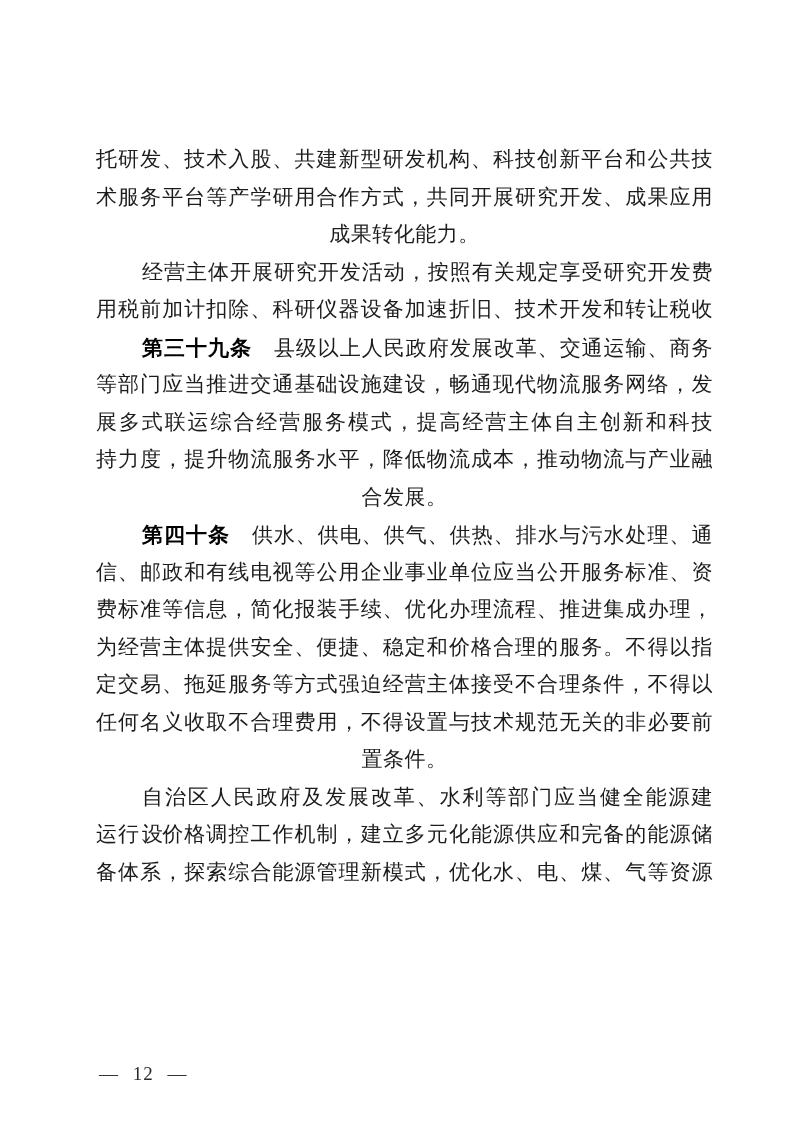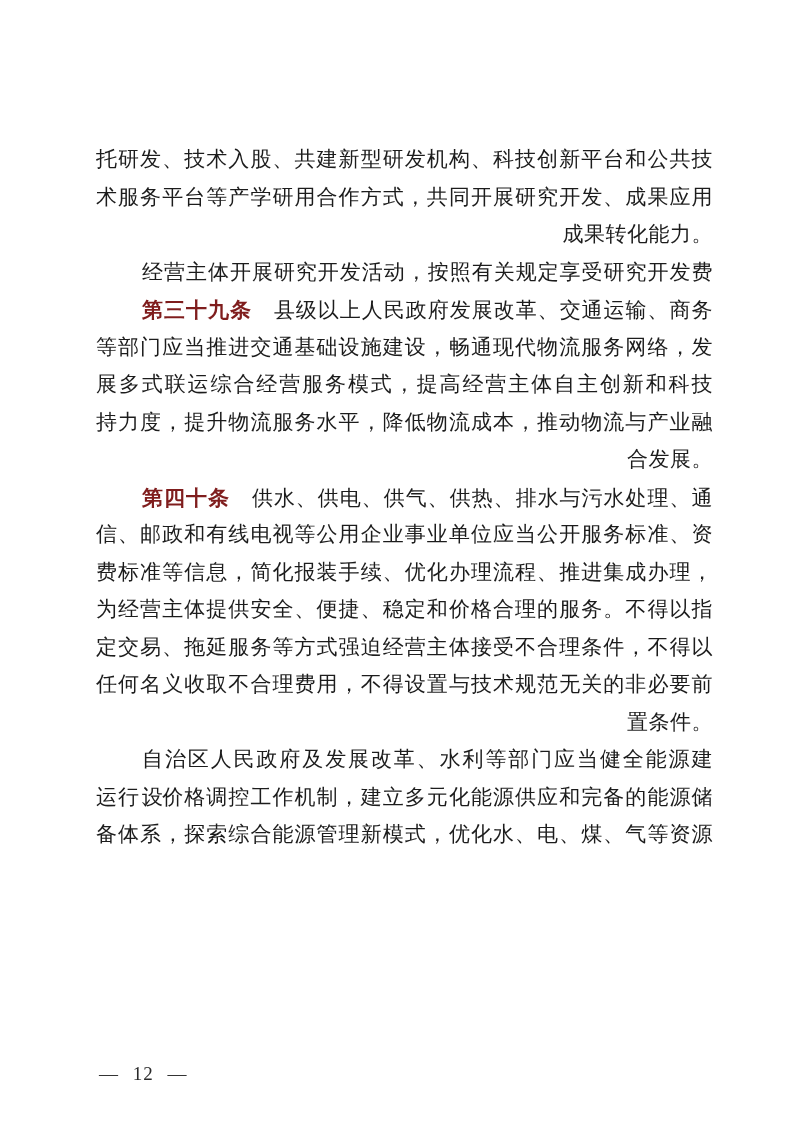--- a/index.html
+++ b/index.html
@@ -21,33 +21,33 @@
     top: 141px;
     width: 617px;
     color: #1c1c1c;
   }
   .line {
     height: 37.5px;
     line-height: 37.5px;
     font-size: 21px;
     letter-spacing: 0.5px;
     white-space: nowrap;
-    text-align: right;
+    text-align: center;
   }
   .line.fill {
     white-space: normal;
     text-align: justify;
     text-align-last: justify;
   }
   .line.indent {
     padding-left: 46px;
   }
   .line .bold {
     font-weight: 700;
-    color: #7f1d1d;
+    color: #000000;
     font-family: "Liberation Sans", "DejaVu Sans", sans-serif;
   }
   .footer {
     position: absolute;
     left: 99px;
     top: 1035px;
     font-size: 19px;
     color: #2a2a2a;
     letter-spacing: 1px;
     word-spacing: 8px;
@@ -57,20 +57,21 @@
 </style>
 </head>
 <body>
 
 <div class="page">
   <div class="text-block">
       <div class="line fill"><span>托研发、技术入股、共建新型研发机构、科技创新平台和公共技</span></div>
       <div class="line fill"><span>术服务平台等产学研用合作方式，共同开展研究开发、成果应用</span></div>
       <div class="line"><span>成果转化能力。</span></div>
       <div class="line fill indent"><span>经营主体开展研究开发活动，按照有关规定享受研究开发费</span></div>
+      <div class="line fill"><span>用税前加计扣除、科研仪器设备加速折旧、技术开发和转让税收</span></div>
       <div class="line fill indent"><span class="bold">第三十九条</span><span>　县级以上人民政府发展改革、交通运输、商务</span></div>
       <div class="line fill"><span>等部门应当推进交通基础设施建设，畅通现代物流服务网络，发</span></div>
       <div class="line fill"><span>展多式联运综合经营服务模式，提高经营主体自主创新和科技</span></div>
       <div class="line fill"><span>持力度，提升物流服务水平，降低物流成本，推动物流与产业融</span></div>
       <div class="line"><span>合发展。</span></div>
       <div class="line fill indent"><span class="bold">第四十条</span><span>　供水、供电、供气、供热、排水与污水处理、通</span></div>
       <div class="line fill"><span>信、邮政和有线电视等公用企业事业单位应当公开服务标准、资</span></div>
       <div class="line fill"><span>费标准等信息，简化报装手续、优化办理流程、推进集成办理，</span></div>
       <div class="line fill"><span>为经营主体提供安全、便捷、稳定和价格合理的服务。不得以指</span></div>
       <div class="line fill"><span>定交易、拖延服务等方式强迫经营主体接受不合理条件，不得以</span></div>

